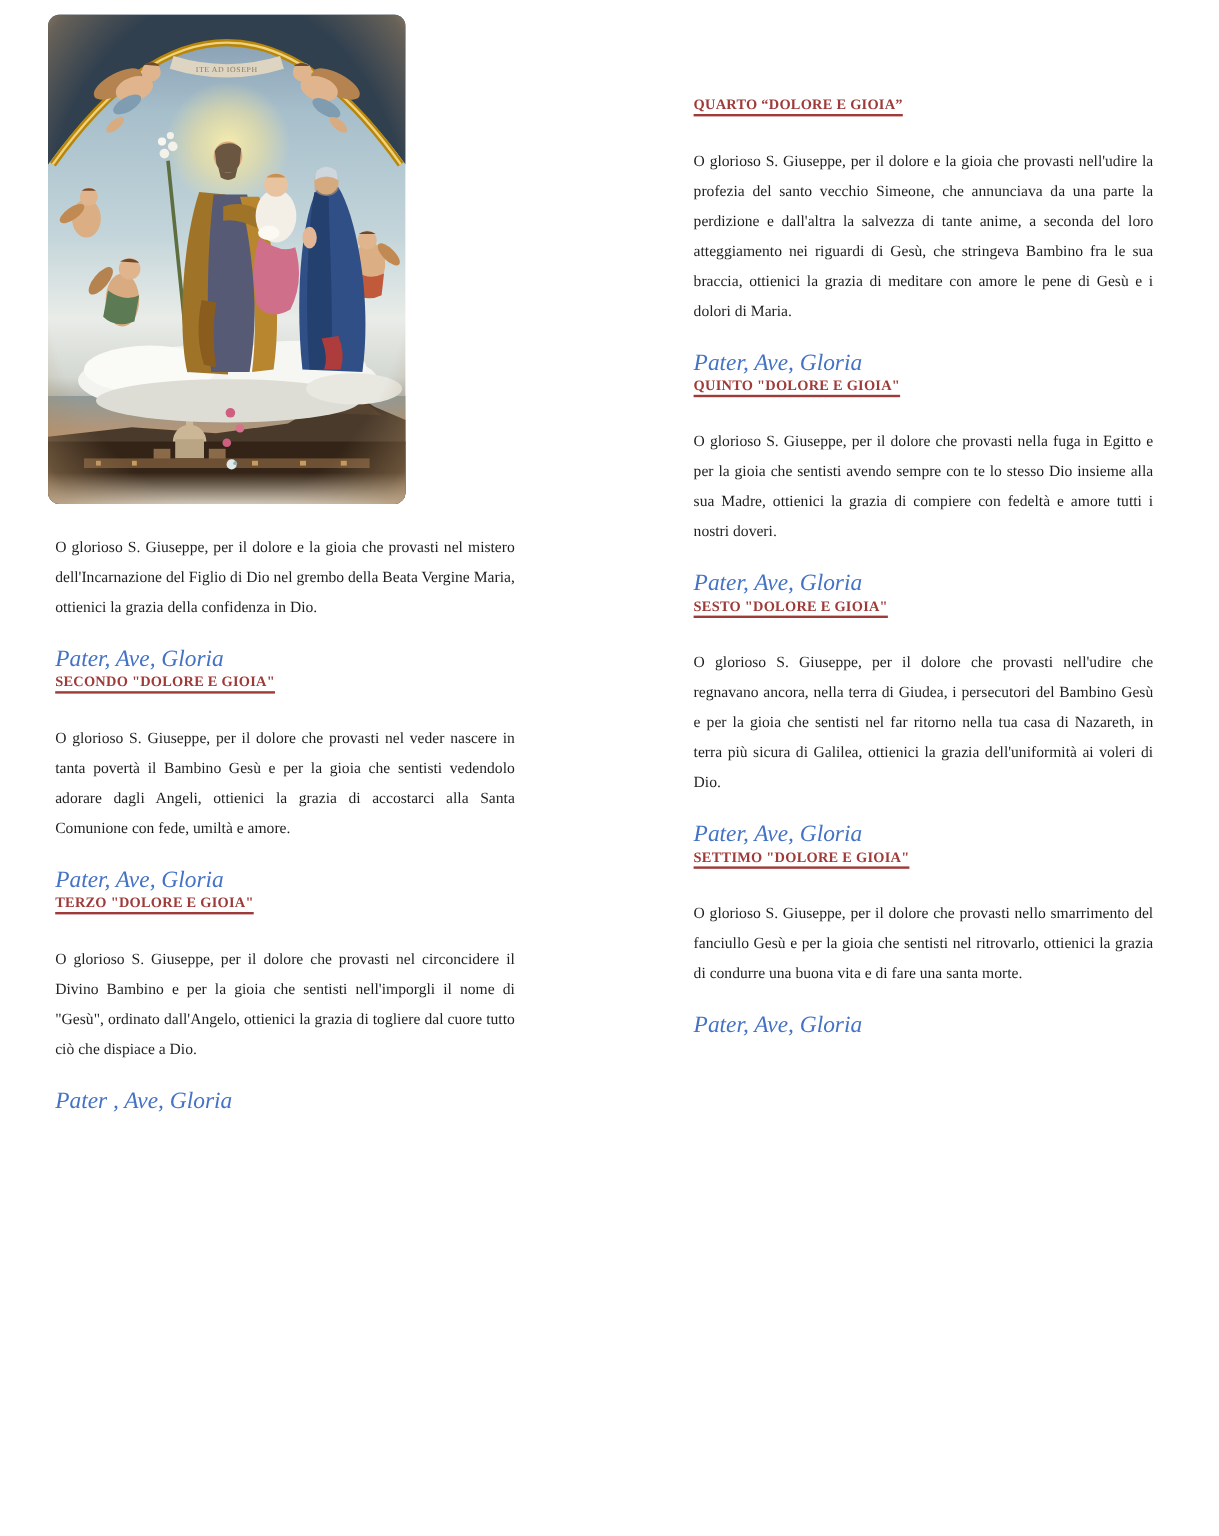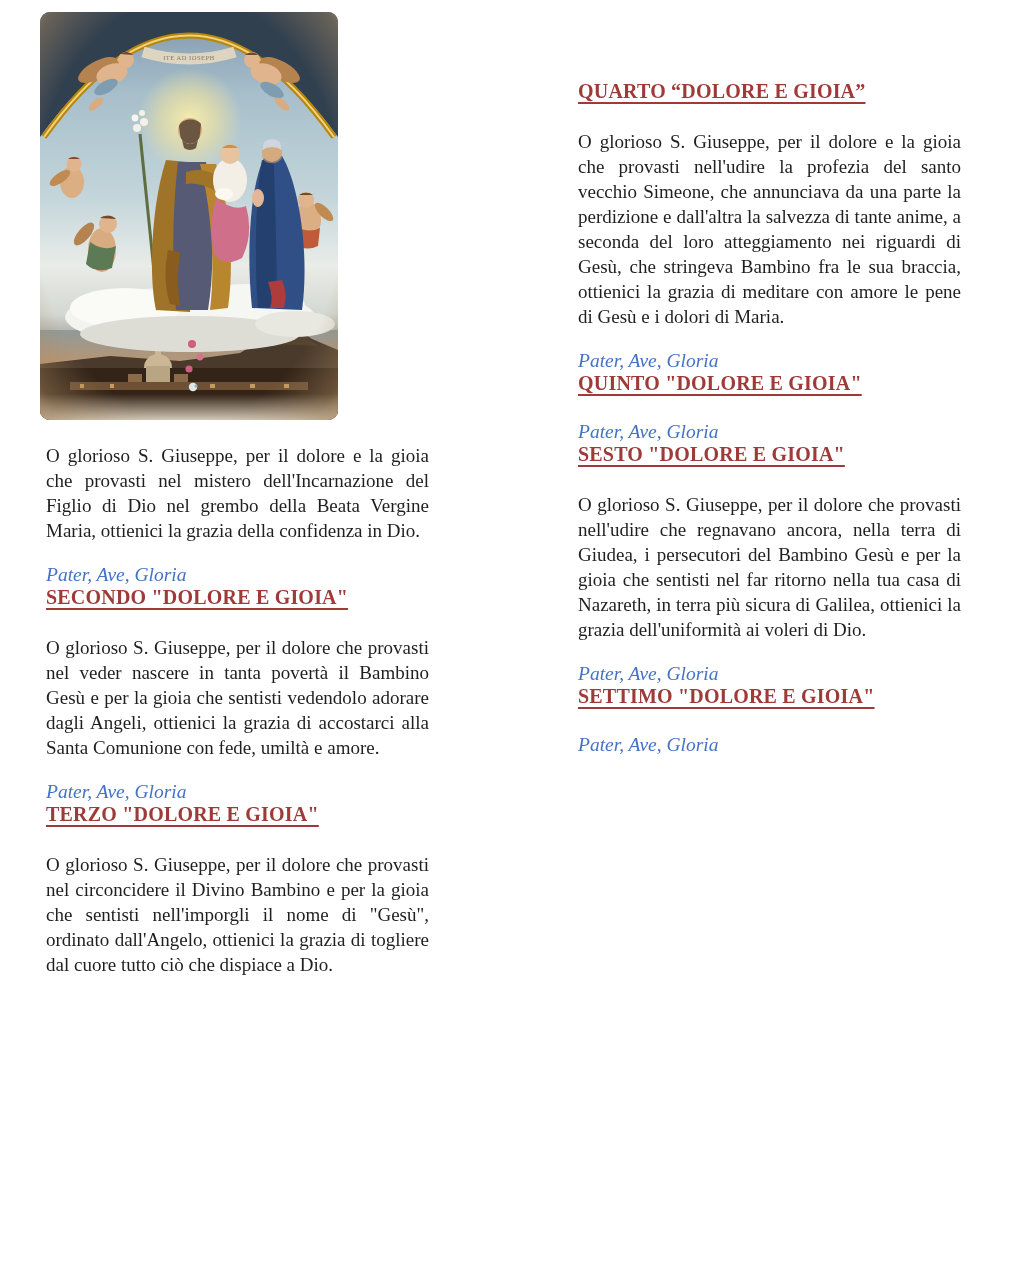--- a/index.html
+++ b/index.html
@@ -15,31 +15,31 @@
   .col-left  { left:46px;  top:0; }
   .col-right { left:578px; top:80px; }
 
   .painting {
     display:block;
     margin:12px 0 23px -6px;
     width:298px; height:408px;
   }
 
   h2.sec-title {
-    font-size:20px;
+    font-size:12px;
     font-weight:bold;
     color:#9e3a38;
     margin:0 0 26px 0;
     letter-spacing:.2px;
     text-decoration:underline;
     text-decoration-thickness:1.5px;
     text-underline-offset:4px;
   }
   p.sec-body {
-    font-size:19px;
+    font-size:13px;
     line-height:25px;
     text-align:justify;
     margin:0 0 21px 0;
     color:#1f1f1f;
   }
   p.prayer {
     font-size:19.5px;
     font-weight:normal;
     font-style:italic;
     color:#4472c4;
@@ -230,39 +230,42 @@
 
   <section>
     <h2 class="sec-title">SECONDO "DOLORE E GIOIA"</h2>
     <p class="sec-body">O glorioso S. Giuseppe, per il dolore che provasti nel veder nascere in tanta povertà il Bambino Gesù e per la gioia che sentisti vedendolo adorare dagli Angeli, ottienici la grazia di accostarci alla Santa Comunione con fede, umiltà e amore.</p>
     <p class="prayer mb-50">Pater, Ave, Gloria</p>
   </section>
 
   <section>
     <h2 class="sec-title">TERZO "DOLORE E GIOIA"</h2>
     <p class="sec-body">O glorioso S. Giuseppe, per il dolore che provasti nel circoncidere il Divino Bambino e per la gioia che sentisti nell'imporgli il nome di "Gesù", ordinato dall'Angelo, ottienici la grazia di togliere dal cuore tutto ciò che dispiace a Dio.</p>
+    <p class="prayer mb-0">Pater , Ave, Gloria</p>
   </section>
 </div>
 
 <div class="col col-right">
 
   <section>
     <h2 class="sec-title">QUARTO “DOLORE E GIOIA”</h2>
     <p class="sec-body">O glorioso S. Giuseppe, per il dolore e la gioia che provasti nell'udire la profezia del santo vecchio Simeone, che annunciava da una parte la perdizione e dall'altra la salvezza di tante anime, a seconda del loro atteggiamento nei riguardi di Gesù, che stringeva Bambino fra le sua braccia, ottienici la grazia di meditare con amore le pene di Gesù e i dolori di Maria.</p>
     <p class="prayer mb-28">Pater, Ave, Gloria</p>
   </section>
 
   <section>
     <h2 class="sec-title">QUINTO "DOLORE E GIOIA"</h2>
+    <p class="sec-body">O glorioso S. Giuseppe, per il dolore che provasti nella fuga in Egitto e per la gioia che sentisti avendo sempre con te lo stesso Dio insieme alla sua Madre, ottienici la grazia di compiere con fedeltà e amore tutti i nostri doveri.</p>
     <p class="prayer mb-28">Pater, Ave, Gloria</p>
   </section>
 
   <section>
     <h2 class="sec-title">SESTO "DOLORE E GIOIA"</h2>
     <p class="sec-body">O glorioso S. Giuseppe, per il dolore che provasti nell'udire che regnavano ancora, nella terra di Giudea, i persecutori del Bambino Gesù e per la gioia che sentisti nel far ritorno nella tua casa di Nazareth, in terra più sicura di Galilea, ottienici la grazia dell'uniformità ai voleri di Dio.</p>
     <p class="prayer mb-45">Pater, Ave, Gloria</p>
   </section>
 
   <section>
     <h2 class="sec-title">SETTIMO "DOLORE E GIOIA"</h2>
+    <p class="sec-body">O glorioso S. Giuseppe, per il dolore che provasti nello smarrimento del fanciullo Gesù e per la gioia che sentisti nel ritrovarlo, ottienici la grazia di condurre una buona vita e di fare una santa morte.</p>
     <p class="prayer mb-0">Pater, Ave, Gloria</p>
   </section>
 </div>
 
 </body></html>

